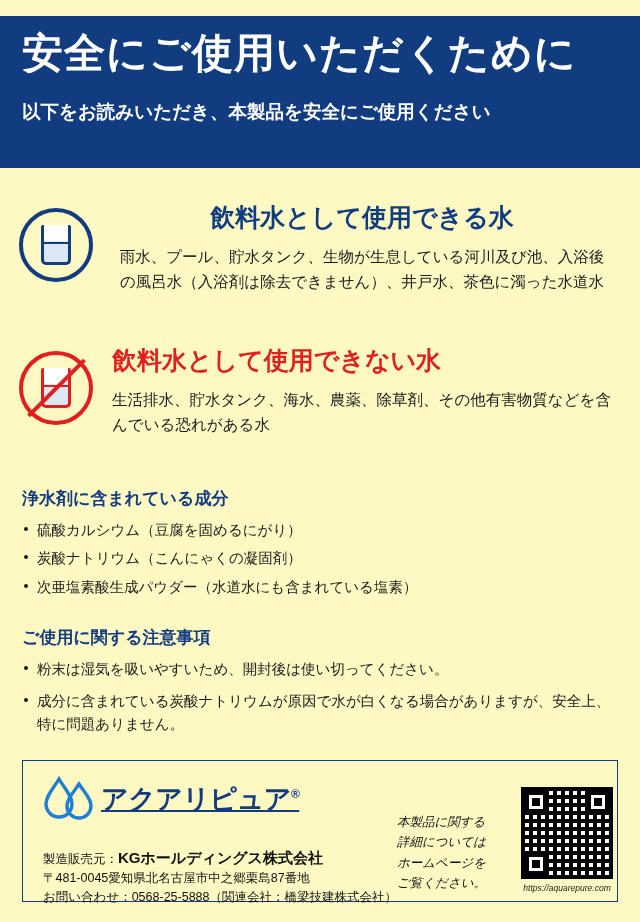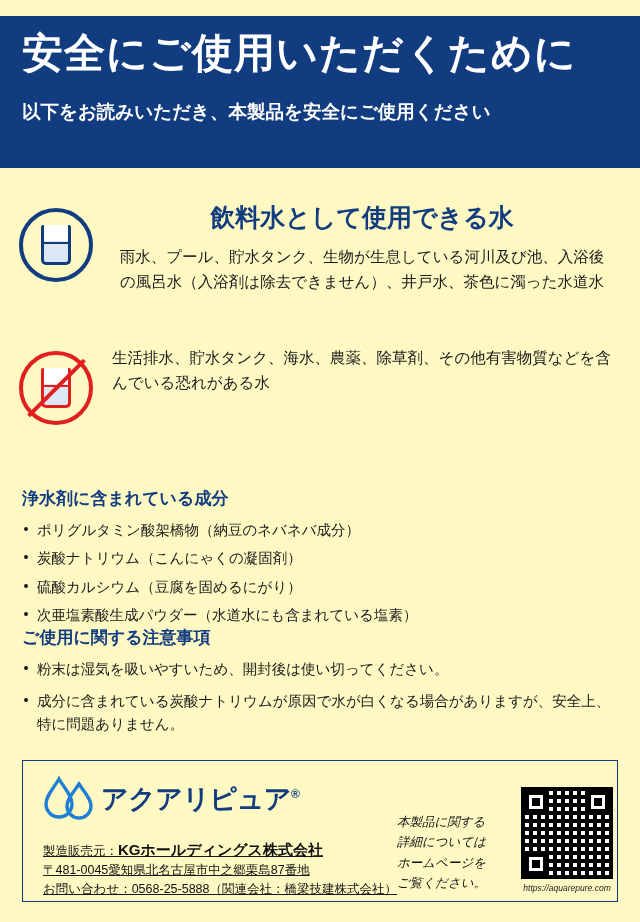--- a/index.html
+++ b/index.html
@@ -158,23 +158,24 @@
   .footer-left { flex: 1 1 auto; padding-left: 8px; }
   .brand-row { display: flex; align-items: center; height: 56px; }
   .brand-mark { width: 52px; height: 46px; position: relative; }
   .brand-name {
     font-size: 27px;
     font-weight: bold;
     color: #123c80;
     letter-spacing: -0.5px;
     margin-left: 6px;
     white-space: nowrap;
+    text-decoration: underline;
   }
   .brand-reg { font-size: 12px; vertical-align: super; }
-  .company-lines { margin-top: 12px; text-decoration: underline; }
+  .company-lines { margin-top: 20px; }
   .company-lines div {
     font-size: 12.5px;
     line-height: 1.48;
     color: #111;
     white-space: nowrap;
   }
   .company-lines .line1 { font-size: 12.5px; }
   .company-lines .line1 b { font-size: 15px; font-weight: bold; }
 
   .footer-right {
@@ -247,30 +248,30 @@
   <div class="icon-section sec-ng">
     <div class="icon-wrap">
       <div class="glass-icon red">
         <span class="ring"></span>
         <span class="cup"></span>
         <span class="water-line"></span>
         <span class="slash"></span>
       </div>
     </div>
     <div class="sec-body">
+      <h2 class="sec-heading red">飲料水として使用できない水</h2>
       <div class="sec-text">生活排水、貯水タンク、海水、農薬、除草剤、その他有害物質などを含んでいる恐れがある水</div>
     </div>
   </div>
 
   <div class="list-block lb-ingredients">
     <h3 class="list-heading">浄水剤に含まれている成分</h3>
     <ul class="bullets">
-      <li>ポリグルタミン酸架橋物（納豆のネバネバ成分）</li>
+      <li>硫酸カルシウム（豆腐を固めるにがり）</li>
       <li>炭酸ナトリウム（こんにゃくの凝固剤）</li>
-      <li>硫酸カルシウム（豆腐を固めるにがり）</li>
       <li>次亜塩素酸生成パウダー（水道水にも含まれている塩素）</li>
     </ul>
   </div>
 
   <div class="list-block lb-caution">
     <h3 class="list-heading">ご使用に関する注意事項</h3>
     <ul class="bullets caution">
       <li>粉末は湿気を吸いやすいため、開封後は使い切ってください。</li>
       <li>成分に含まれている炭酸ナトリウムが原因で水が白くなる場合がありますが、安全上、特に問題ありません。</li>
     </ul>

